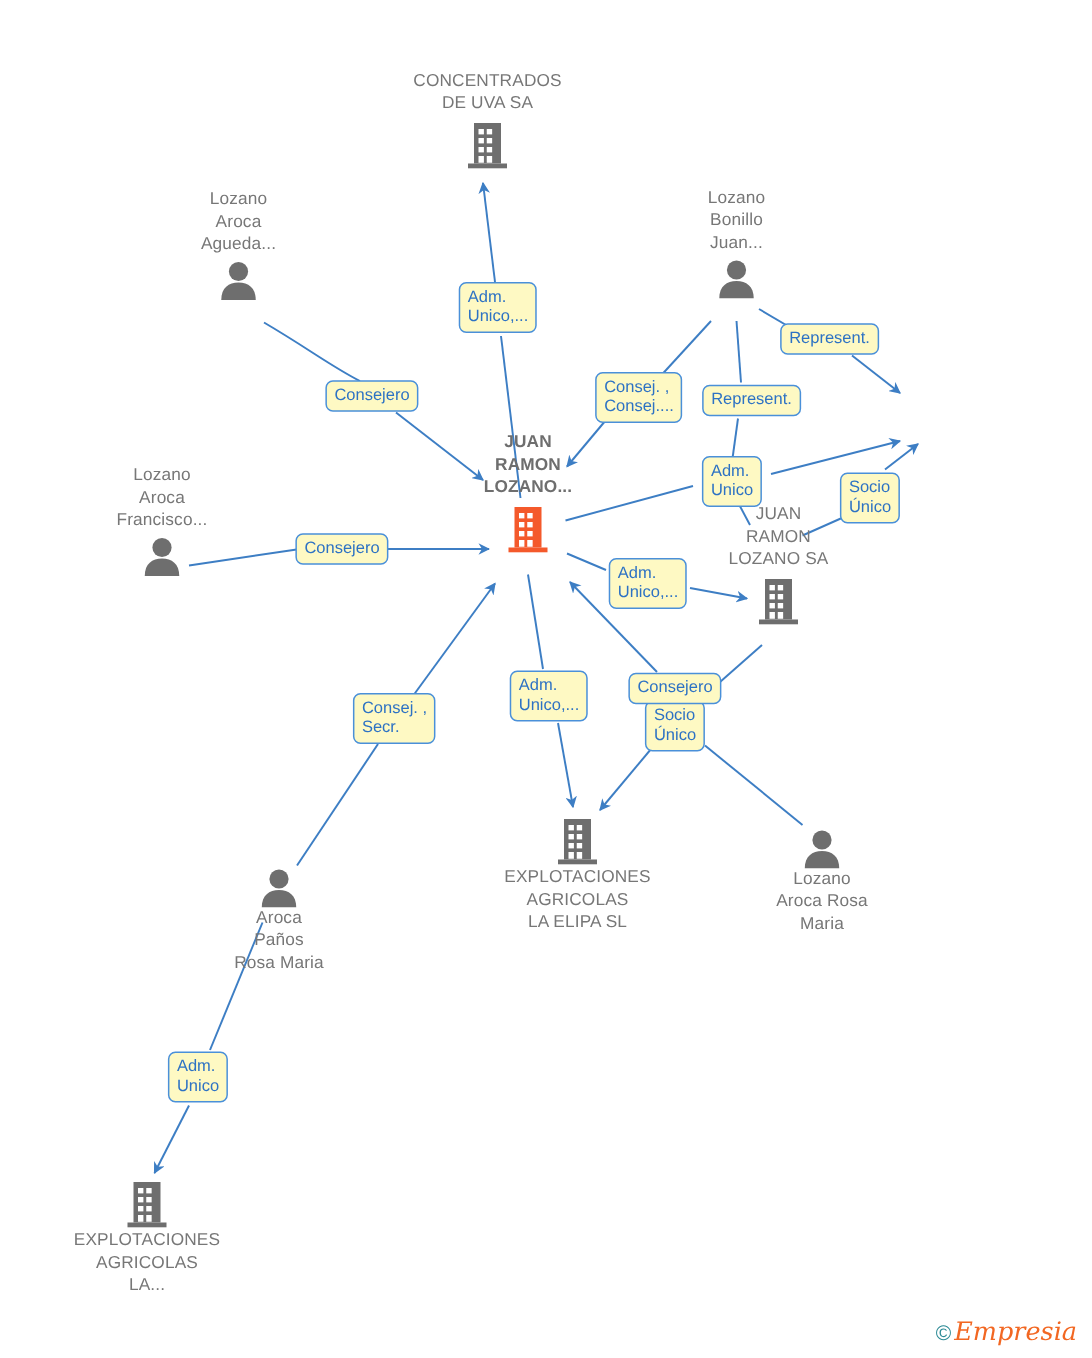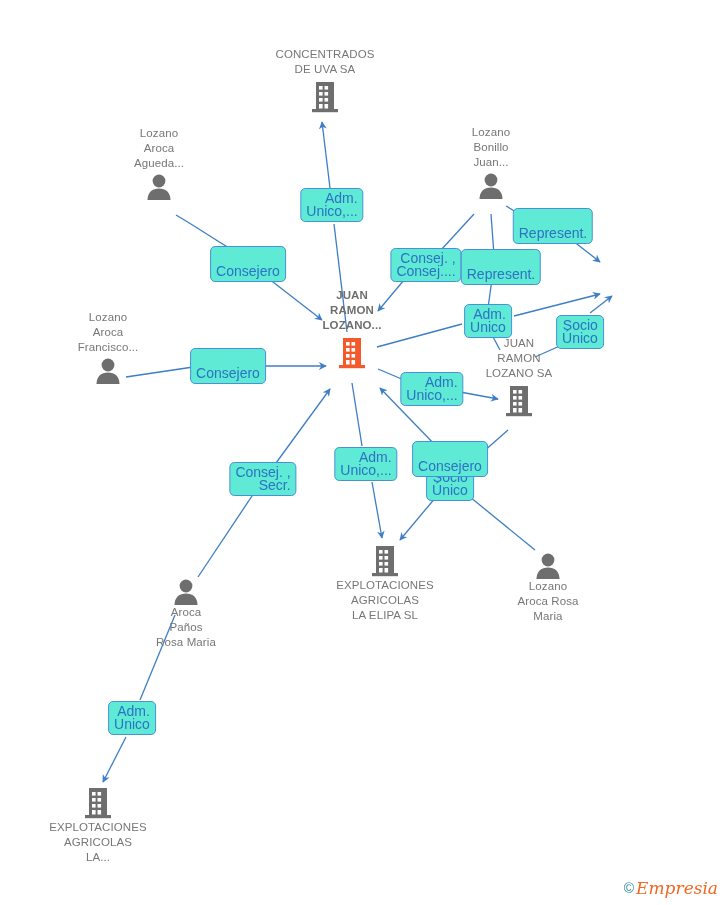--- a/index.html
+++ b/index.html
@@ -46,30 +46,30 @@
   }
   .node.label-above .node-label { margin-bottom: 3px; }
   .node.label-below .node-label { margin-top: 0; }
   .node.company-main .node-label { color: #6e6e6e; font-weight: bold; }
 
   .edge-label {
     position: absolute;
     box-sizing: border-box;
     border: 1px solid #4a90d9;
     border-radius: 5px;
-    background: #5eead4;
+    background: #fef9c3;
     color: #2d72c4;
-    font-size: 14px;
+    font-size: 11px;
     line-height: 13px;
-    text-align: right;
+    text-align: left;
     padding: 3px 5px 3px 5px;
     white-space: pre-line;
     transform: translate(-50%, -50%);
   }
-  .edge-label.one-line { padding-top: 18px; padding-bottom: 3px; }
+  .edge-label.one-line { padding-top: 3px; padding-bottom: 3px; }
 
   #watermark {
     position: absolute;
     right: 10px;
     bottom: 8px;
     font-size: 15px;
     line-height: 18px;
     white-space: nowrap;
   }
   #watermark .copy {

